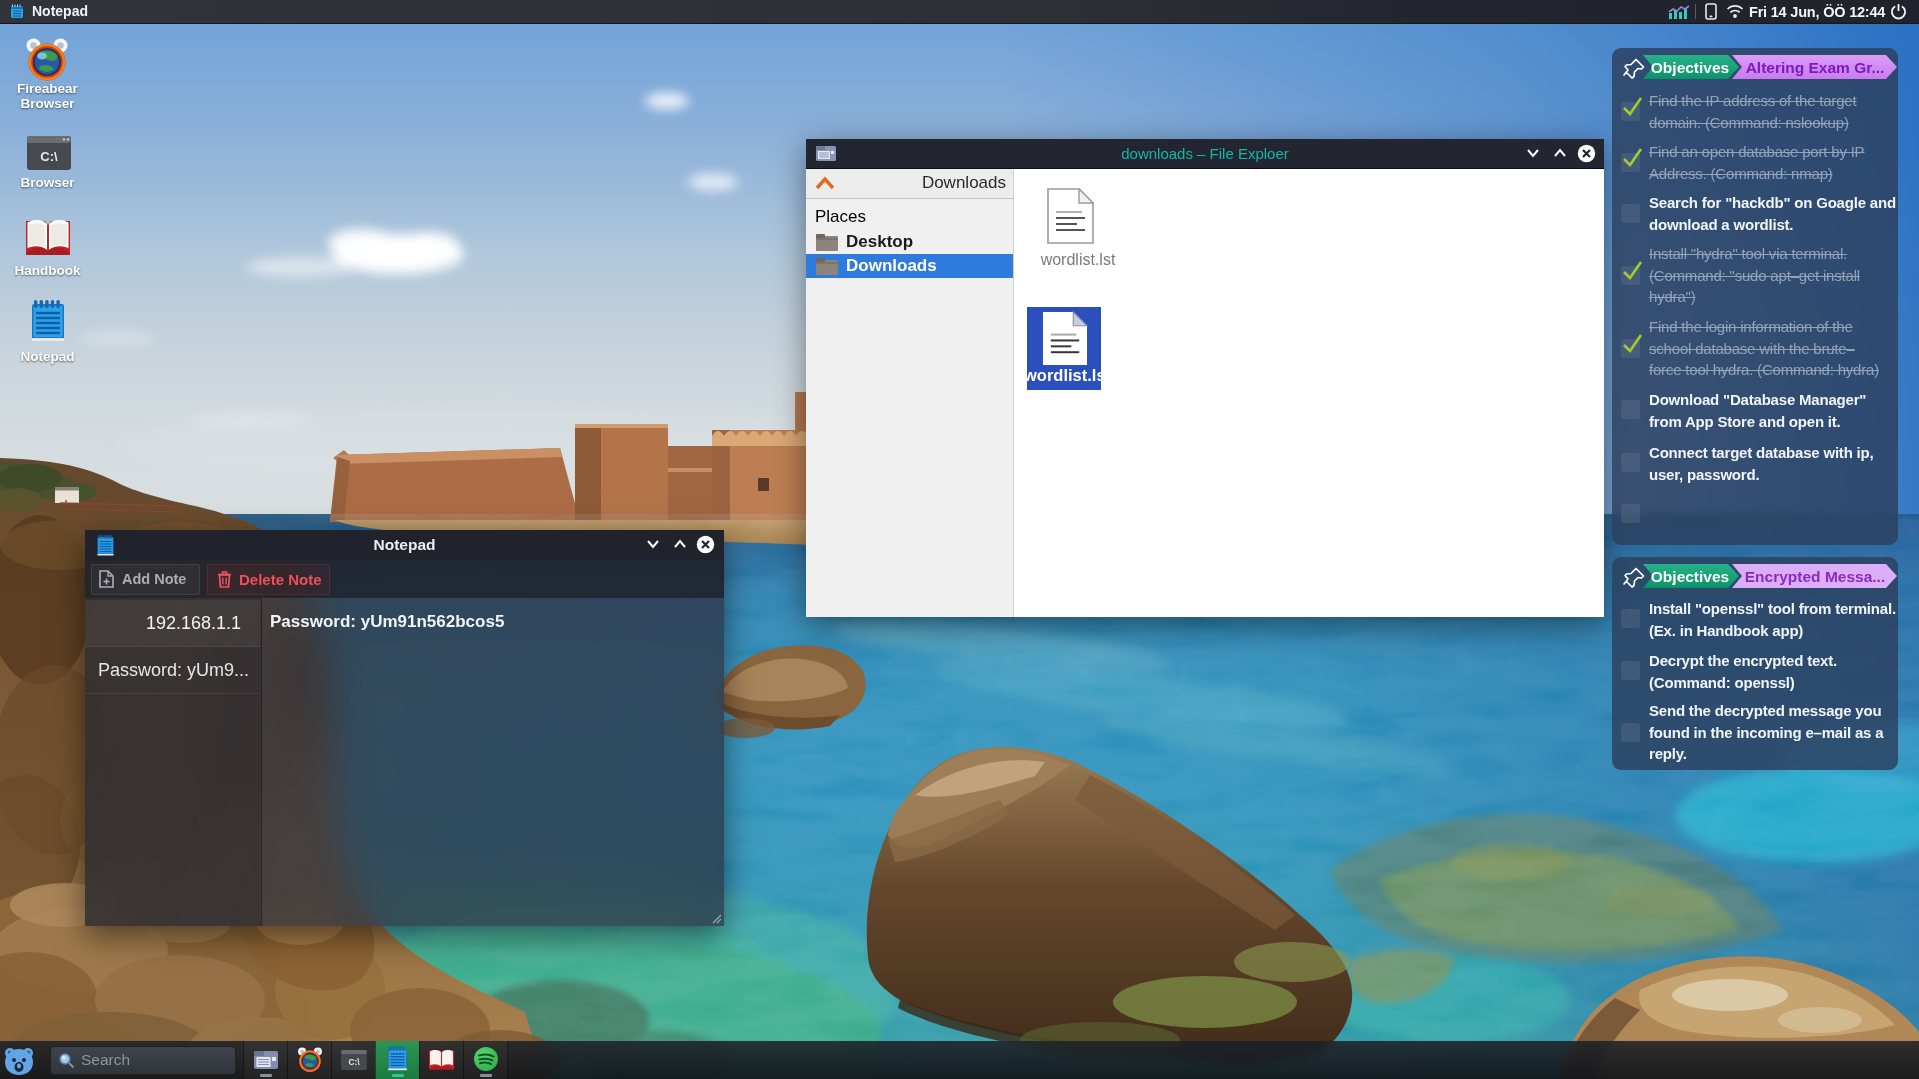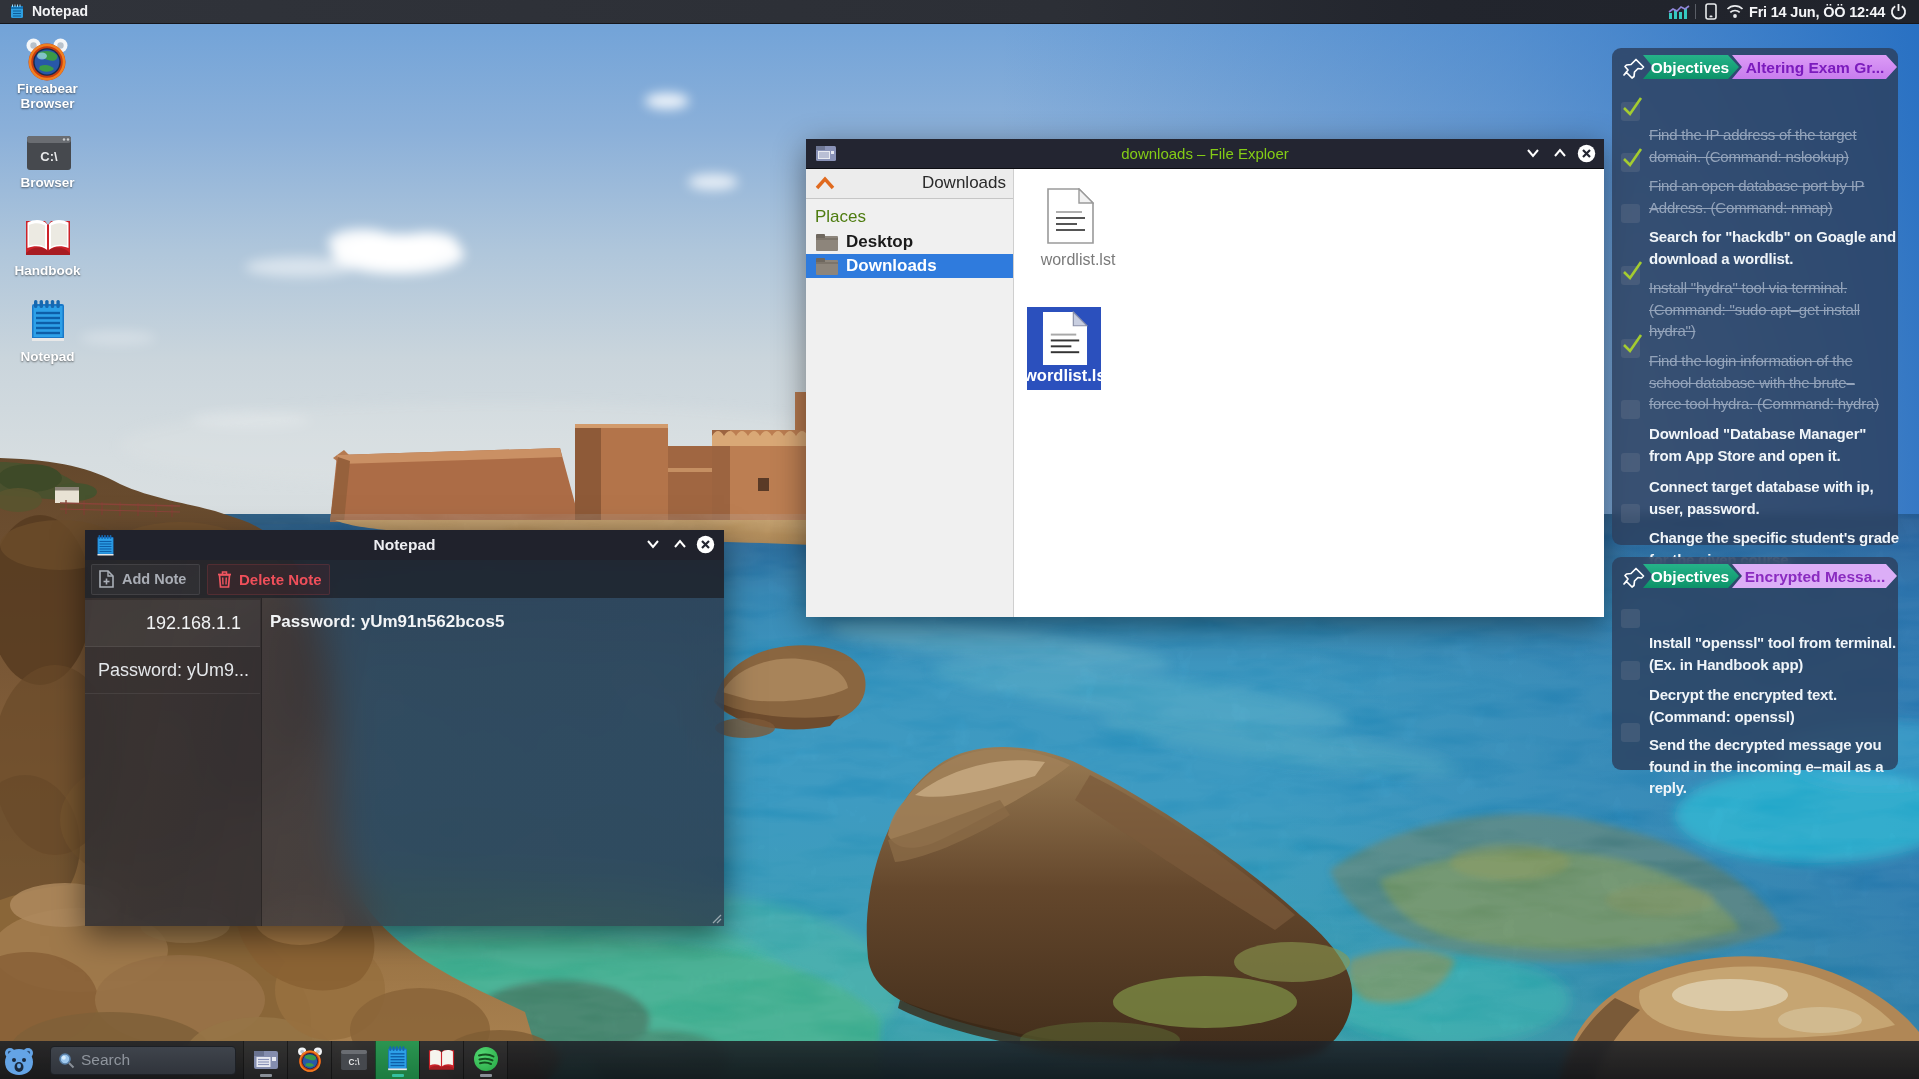--- a/index.html
+++ b/index.html
@@ -316,21 +316,21 @@
     <rect x="26.4" y="0" width="3.4" height="8" rx="1.6"></rect>
   </g>
   <rect x="2" y="38" width="32" height="3" fill="#e8e8e8"></rect>
 </svg>
 <div class="dlabel" style="left:0px;top:349px;width:95px">Notepad</div>
 <style>
   #explorer{left:806px;top:139px;width:798px;height:478px;background:#fff;
     box-shadow:0 8px 30px rgba(0,0,0,0.45);}
   #explorer .tbar{position:absolute;left:0;top:0;width:100%;height:29px;background:#232531;
     border-bottom:1px solid #0c0d12;}
-  #explorer .title{position:absolute;top:6px;width:100%;text-align:center;color:#84cc16;font-size:15px;}
+  #explorer .title{position:absolute;top:6px;width:100%;text-align:center;color:#14b8a6;font-size:15px;}
   #explorer .side{position:absolute;left:0;top:30px;width:207px;height:448px;background:#f0f0f0;
     border-right:1px solid #cfcfcf;}
   #explorer .shead{position:absolute;left:0;top:0;width:207px;height:29px;background:#ececec;
     border-bottom:1px solid #c6c6c6;}
   .wbtn{position:absolute;top:5px;}
   .erow{position:absolute;left:0;width:207px;height:24px;font-size:17px;color:#1a1a1a;font-weight:bold;}
   .ficon{position:absolute;left:9px;top:3px;}
 </style>
 <div class="abs" id="explorer">
   <div class="tbar">
@@ -357,21 +357,21 @@
         <path d="M6,6 L13,13 M13,6 L6,13" stroke="#232531" stroke-width="2.2"></path>
       </svg>
   </div>
   <div class="side">
     <div class="shead">
       <svg style="position:absolute;left:9px;top:7px" width="20" height="14" viewBox="0 0 20 14">
           <polyline points="2,12 10,3 18,12" fill="none" stroke="#e06a1f" stroke-width="3.4"></polyline>
         </svg>
       <span style="position:absolute;left:0;top:4px;width:200px;text-align:right;font-size:17px;color:#2a2a2a;">Downloads</span>
     </div>
-    <div style="position:absolute;left:9px;top:38px;font-size:17px;color:#4d7c0f;">Places</div>
+    <div style="position:absolute;left:9px;top:38px;font-size:17px;color:#000000;">Places</div>
     <div class="erow" style="top:61px;">
       <svg class="ficon" width="24" height="19" viewBox="0 0 24 19">
           <rect x="1" y="3" width="22" height="15" rx="1" fill="#8d857b"></rect>
           <rect x="1" y="1" width="9" height="5" rx="1" fill="#6e675e"></rect>
           <rect x="1" y="5" width="22" height="2" fill="#7c746a"></rect>
         </svg>
       <span style="position:absolute;left:40px;top:2px;">Desktop</span>
     </div>
     <div class="erow" style="top:85px;height:24px;background:#2f7bdd;color:#fff;">
       <svg class="ficon" width="24" height="19" viewBox="0 0 24 19">
@@ -488,21 +488,21 @@
       <g stroke="rgba(255,255,255,0.5)" stroke-width="1.2">
           <line x1="11" y1="3" x2="3" y2="11"></line>
           <line x1="11" y1="7" x2="7" y2="11"></line>
         </g>
     </svg>
   </div>
 </div>
 <style>
   .objp{position:absolute;left:1612px;width:286px;background:rgba(44,64,94,0.82);
     -webkit-backdrop-filter:blur(5px);backdrop-filter:blur(5px);border-radius:9px;}
-  .objitem{position:absolute;left:37px;font-size:15px;line-height:21.5px;white-space:nowrap;color:#f0f5f9;font-weight:bold;letter-spacing:-0.2px;margin-top:34px;}
+  .objitem{position:absolute;left:37px;font-size:15px;line-height:21.5px;white-space:nowrap;color:#f0f5f9;font-weight:bold;letter-spacing:-0.2px;}
   .objdone{color:#93a3ba;font-weight:normal;text-decoration:line-through;}
   .cbox{position:absolute;left:9px;width:19px;height:19px;background:rgba(130,140,155,0.22);border-radius:3px;}
   .chk{position:absolute;left:7px;width:26px;height:26px;}
 </style>
 <div class="objp" style="top:48px;height:497px;">
   <svg style="position:absolute;left:10px;top:9px" width="24" height="24" viewBox="0 0 24 24">
     <path d="M14,2.5 L21.5,10 L19.5,12 L16,11.5 L12.5,15 L12,19.5 L10,21 L4.5,15.5 L2,18 L6,13 L3,9.5 L4.5,8 L9,7.5 L12.5,4 Z" fill="none" stroke="#fff" stroke-width="1.7" stroke-linejoin="round"></path>
   </svg>
   <svg style="position:absolute;left:31px;top:7px" width="255" height="24" viewBox="0 0 255 24">
     <defs>
@@ -540,21 +540,20 @@
   <div class="cbox" style="top:291px"></div>
   <svg class="chk" style="top:283px" viewBox="0 0 26 26">
       <path d="M5,14 L11,20 L22,4" fill="none" stroke="#a4cc30" stroke-width="2.6"></path>
     </svg>
   <div class="objitem objdone" style="top:268px">Find the login information of the<br>school database with the brute–<br>force tool hydra. (Command: hydra)</div>
   <div class="cbox" style="top:352px"></div>
   <div class="objitem" style="top:341px">Download "Database Manager"<br>from App Store and open it.</div>
   <div class="cbox" style="top:405px"></div>
   <div class="objitem" style="top:394px">Connect target database with ip,<br>user, password.</div>
   <div class="cbox" style="top:456px"></div>
-  <div class="objitem" style="top:445px">Change the specific student's grade<br>for the given course.</div>
 </div>
 <div class="objp" style="top:557px;height:213px;">
   <svg style="position:absolute;left:10px;top:9px" width="24" height="24" viewBox="0 0 24 24">
     <path d="M14,2.5 L21.5,10 L19.5,12 L16,11.5 L12.5,15 L12,19.5 L10,21 L4.5,15.5 L2,18 L6,13 L3,9.5 L4.5,8 L9,7.5 L12.5,4 Z" fill="none" stroke="#fff" stroke-width="1.7" stroke-linejoin="round"></path>
   </svg>
   <svg style="position:absolute;left:31px;top:7px" width="255" height="24" viewBox="0 0 255 24">
     <polygon points="0,0 85,0 96,12 85,24 0,24 10,12" fill="url(#grn)"></polygon>
     <polygon points="89,0 243,0 254,12 243,24 89,24 99,12" fill="#dcaef7"></polygon>
     <text x="47" y="17.5" text-anchor="middle" font-size="15.5" font-weight="bold" fill="#ffffff" font-family="Liberation Sans,sans-serif">Objectives</text>
     <text x="172" y="17.5" text-anchor="middle" font-size="15.5" font-weight="bold" fill="#8a2bc0" font-family="Liberation Sans,sans-serif">Encrypted Messa...</text>

